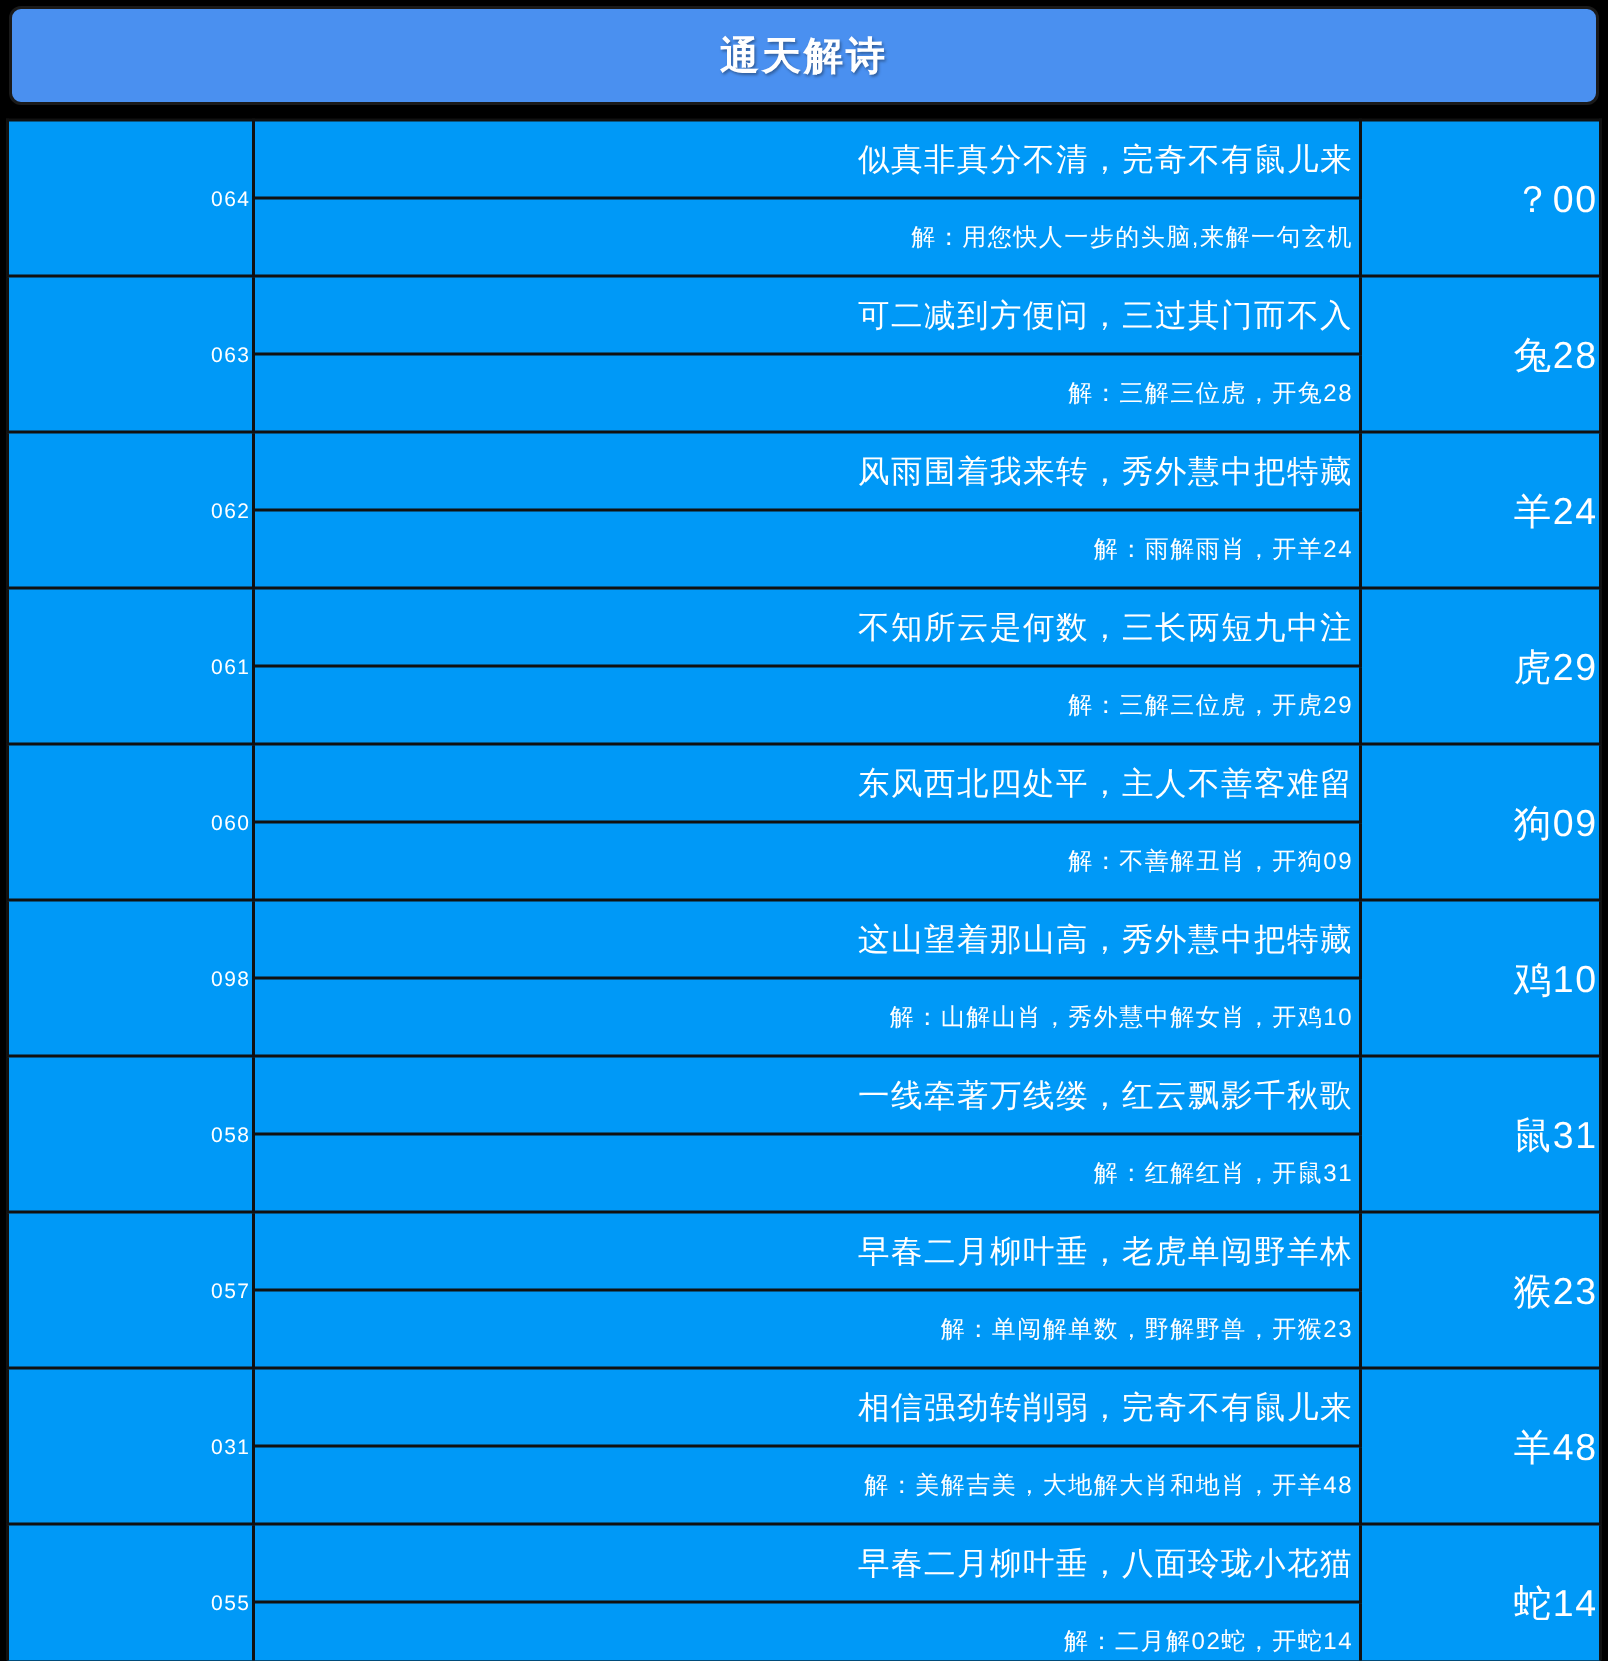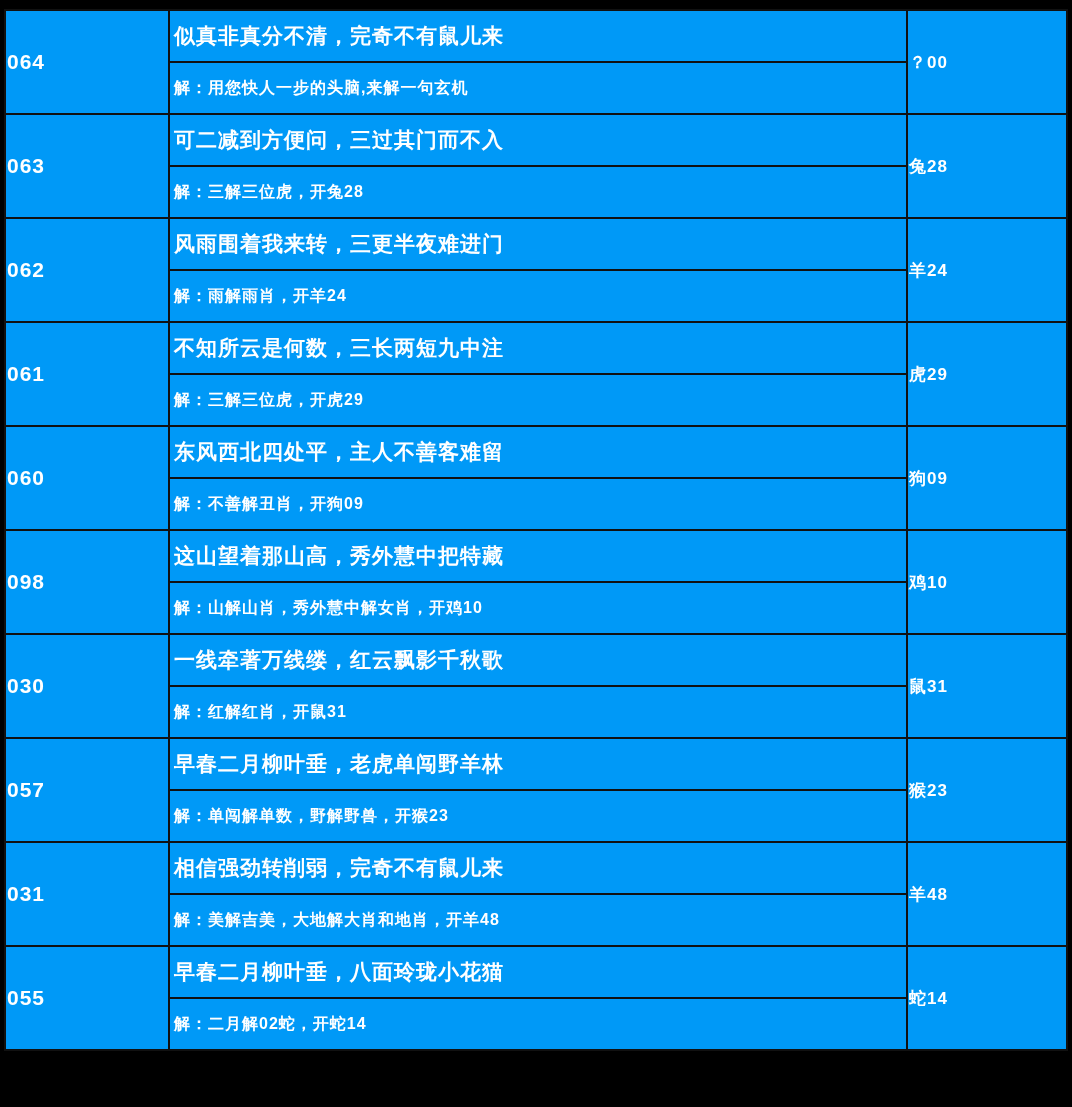--- a/index.html
+++ b/index.html
@@ -44,49 +44,52 @@
   }
   table.poem-table {
     width: 1064px;
     border-collapse: collapse;
     table-layout: fixed;
   }
   table.poem-table td {
     border: 2px solid #111111;
     background: #0099f7;
     color: #ffffff;
-    text-align: left;
+    text-align: right;
     vertical-align: middle;
-    font-weight: bold;
+    font-weight: normal;
   }
   td.idx {
     width: 160px;
-    font-size: 21px;
+    font-size: 14px;
     letter-spacing: 1px;
   }
   td.line {
     font-size: 21px;
     height: 50px;
     padding: 0 4px;
     letter-spacing: 1px;
   }
   td.line.answer {
     font-size: 16px;
   }
   td.result {
     width: 156px;
-    font-size: 17px;
+    font-size: 25px;
     letter-spacing: 1px;
   }
 </style>
 </head>
 <body>
 
 <div class="page">
 
+  <div class="header">
+    <div class="header-title">通天解诗</div>
+  </div>
 
   <div class="table-wrap">
     <table class="poem-table">
       <tbody>
 
         <tr>
           <td class="idx" rowspan="2">064</td>
           <td class="line">似真非真分不清，完奇不有鼠儿来</td>
           <td class="result" rowspan="2">？00</td>
         </tr>
@@ -98,21 +101,21 @@
           <td class="idx" rowspan="2">063</td>
           <td class="line">可二减到方便问，三过其门而不入</td>
           <td class="result" rowspan="2">兔28</td>
         </tr>
         <tr>
           <td class="line answer">解：三解三位虎，开兔28</td>
         </tr>
 
         <tr>
           <td class="idx" rowspan="2">062</td>
-          <td class="line">风雨围着我来转，三更半夜难进门</td>
+          <td class="line">风雨围着我来转，秀外慧中把特藏</td>
           <td class="result" rowspan="2">羊24</td>
         </tr>
         <tr>
           <td class="line answer">解：雨解雨肖，开羊24</td>
         </tr>
 
         <tr>
           <td class="idx" rowspan="2">061</td>
           <td class="line">不知所云是何数，三长两短九中注</td>
           <td class="result" rowspan="2">虎29</td>
@@ -133,21 +136,21 @@
         <tr>
           <td class="idx" rowspan="2">098</td>
           <td class="line">这山望着那山高，秀外慧中把特藏</td>
           <td class="result" rowspan="2">鸡10</td>
         </tr>
         <tr>
           <td class="line answer">解：山解山肖，秀外慧中解女肖，开鸡10</td>
         </tr>
 
         <tr>
-          <td class="idx" rowspan="2">030</td>
+          <td class="idx" rowspan="2">058</td>
           <td class="line">一线牵著万线缕，红云飘影千秋歌</td>
           <td class="result" rowspan="2">鼠31</td>
         </tr>
         <tr>
           <td class="line answer">解：红解红肖，开鼠31</td>
         </tr>
 
         <tr>
           <td class="idx" rowspan="2">057</td>
           <td class="line">早春二月柳叶垂，老虎单闯野羊林</td>

